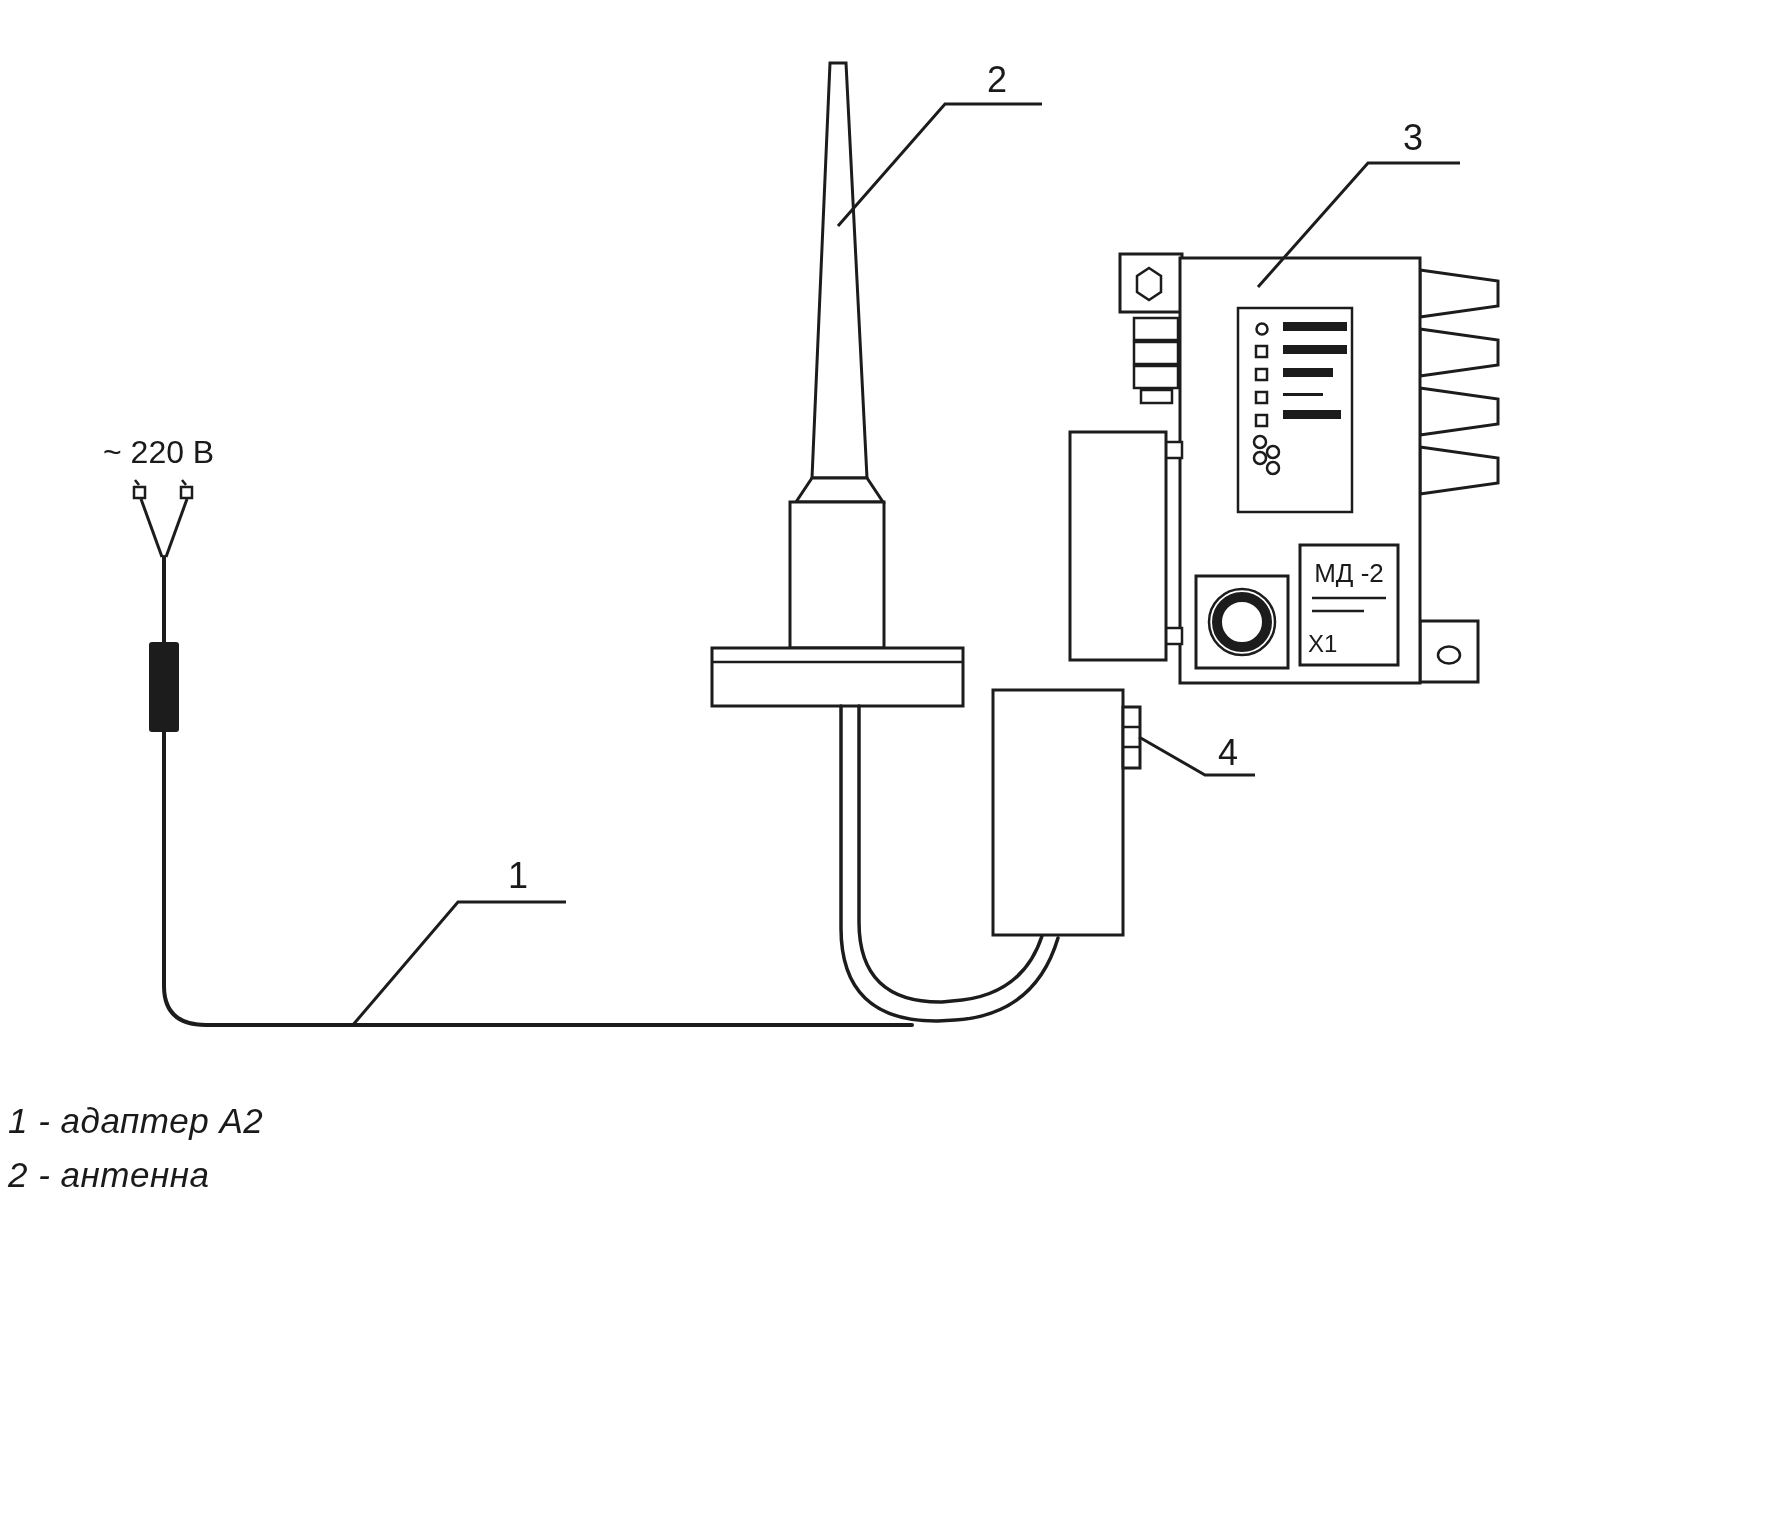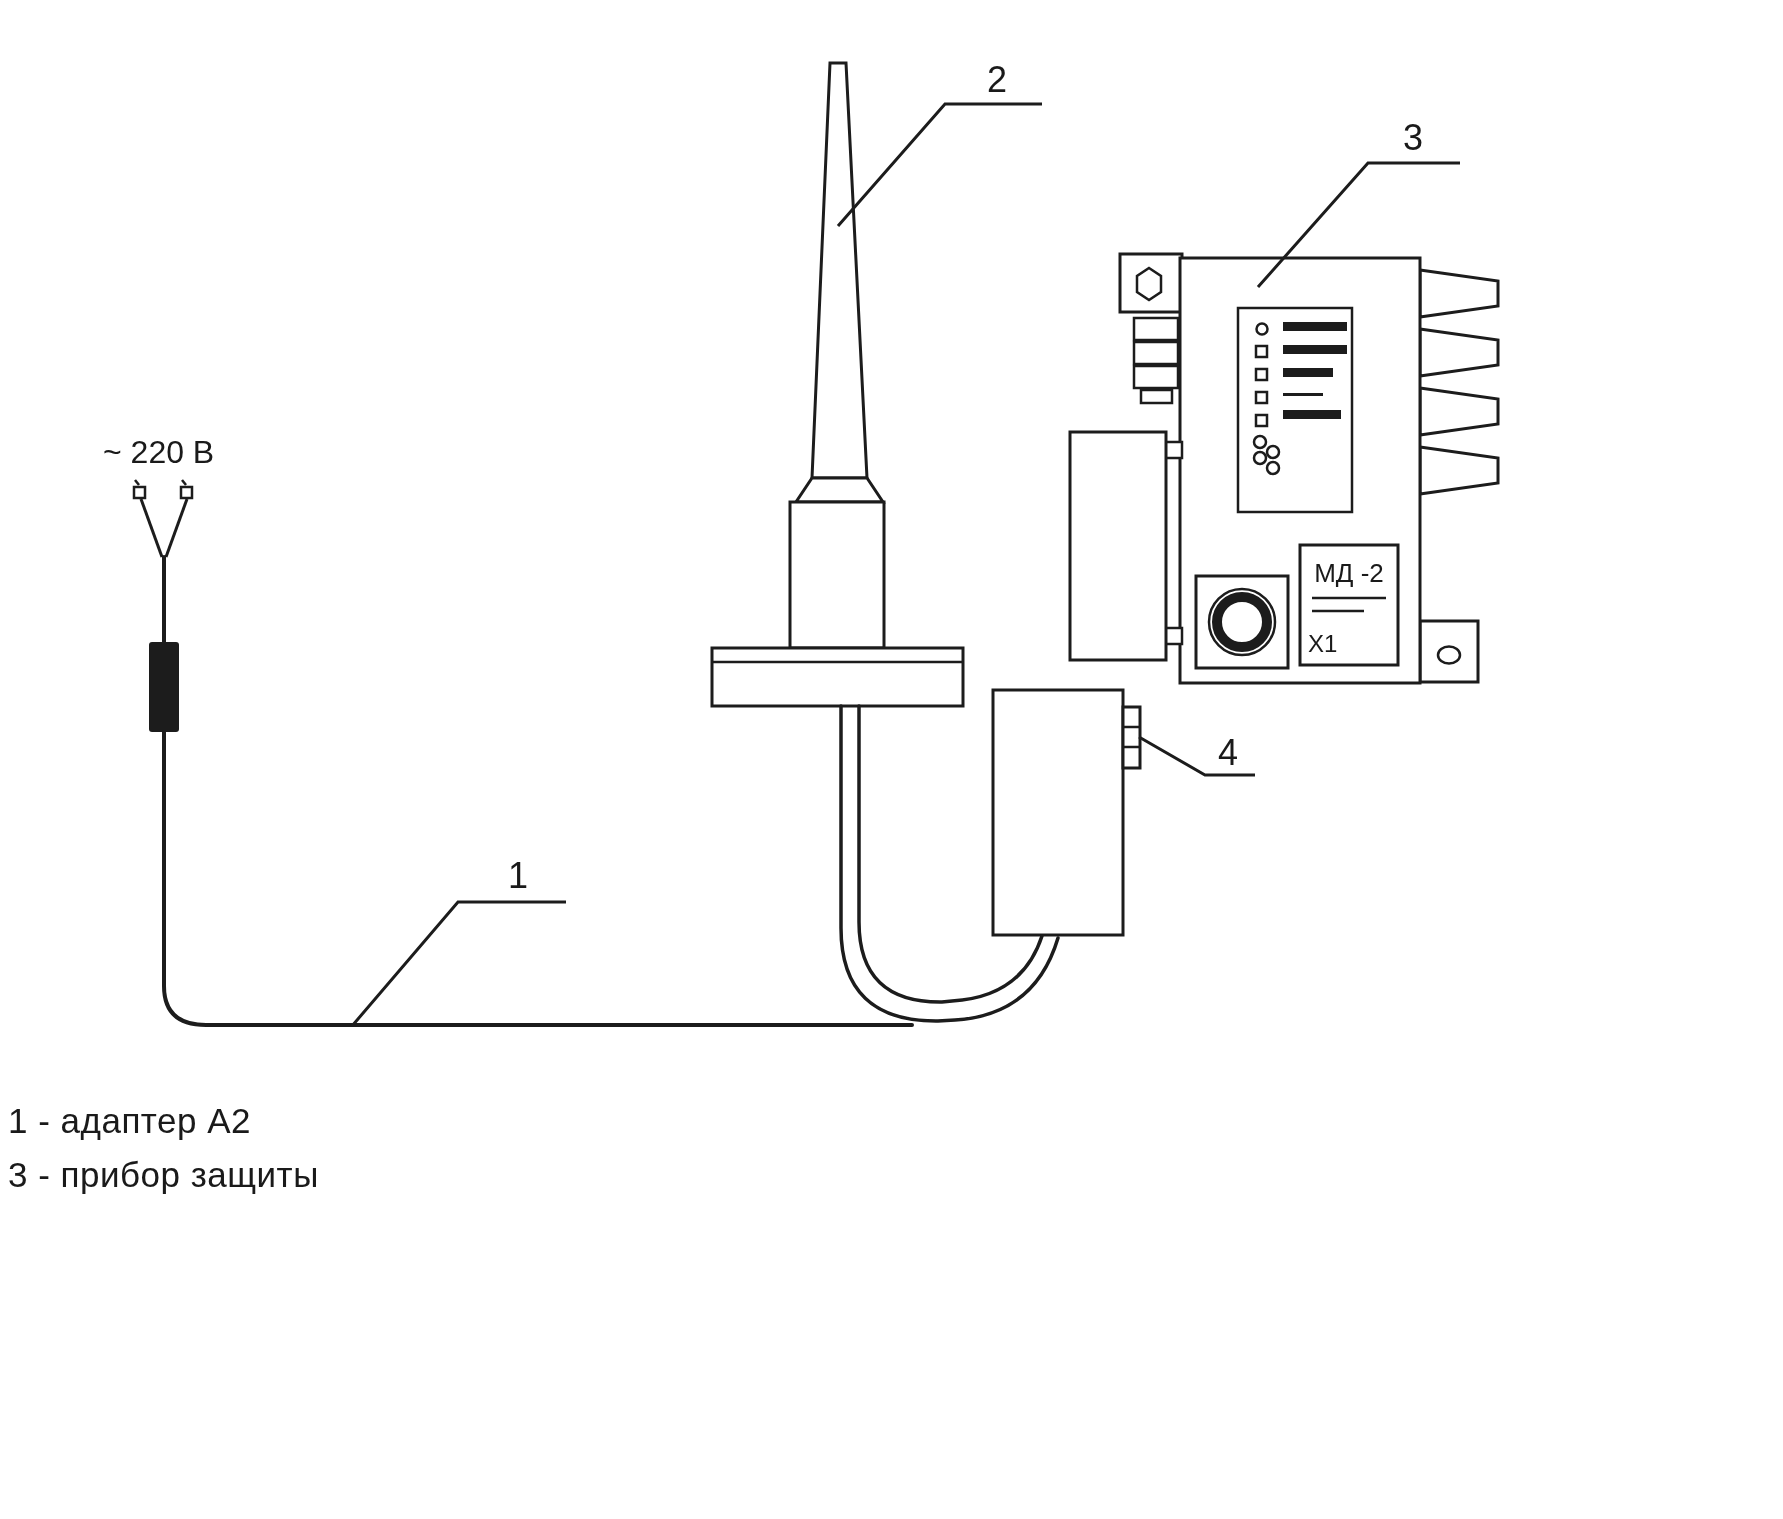--- a/index.html
+++ b/index.html
@@ -27,20 +27,21 @@
   .thin{stroke:var(--line);fill:none;stroke-width:2.5;}
   svg text{font-family:"Liberation Sans", sans-serif;fill:var(--ink);}
   .callout-num{font-size:36px;}
   .voltage{font-size:32px;}
   .plate-title{font-size:26px;}
   .plate-socket{font-size:24px;}
   .legend{
     position:absolute;left:8px;top:1094px;
     font-size:35px;line-height:54px;color:var(--ink);
     letter-spacing:0.5px;
+    font-style:italic;
   }
   .legend-item{white-space:nowrap;}
 </style>
 </head>
 <body>
 
 <div class="stage">
 <svg width="1783" height="1519" viewBox="0 0 1783 1519">
 
   <g>
@@ -152,14 +153,14 @@
   <g>
     <text class="callout-num" x="518" y="888" text-anchor="middle">1</text>
     <path d="M566,902 H458 L352,1026" class="ln"></path>
   </g>
 
 </svg>
 </div>
 
 <div class="legend">
   <div class="legend-item">1 - адаптер А2</div>
-  <div class="legend-item">3 - прибор защиты</div>
+  <div class="legend-item">2 - антенна</div>
 </div>
 
 </body></html>

